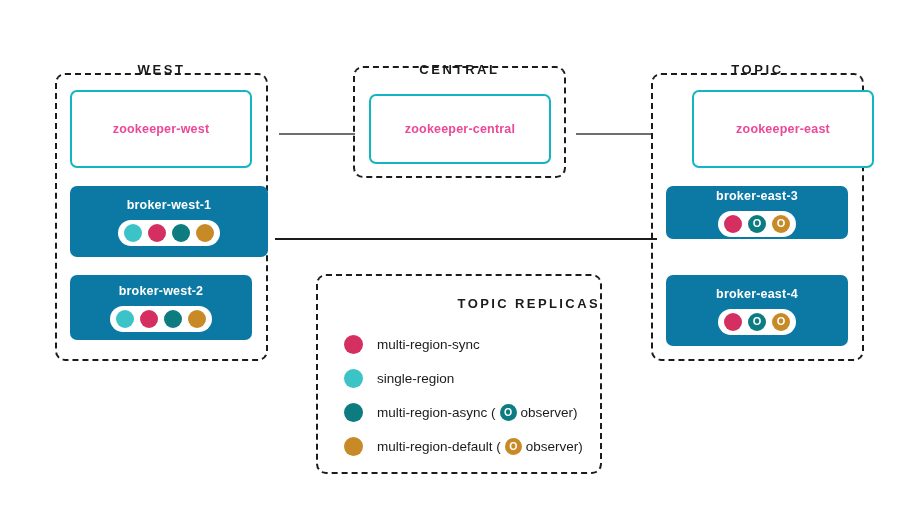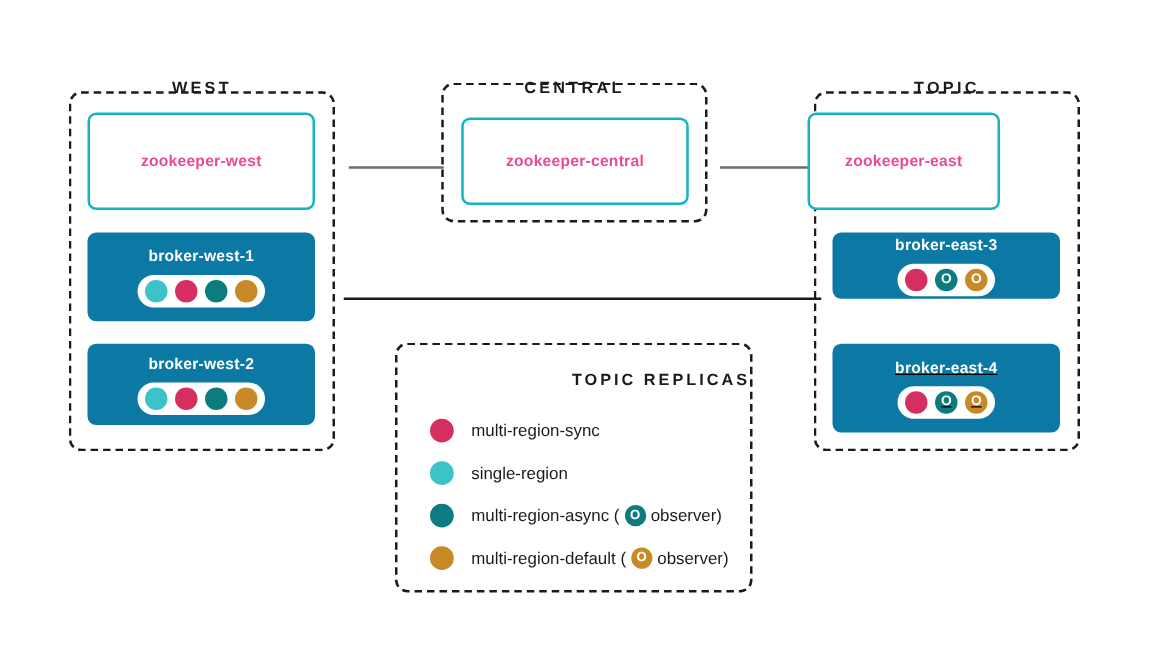--- a/index.html
+++ b/index.html
@@ -172,21 +172,21 @@
   <div class="connector dark" style="left:275px; top:238px; width:382px;"></div>
 
   <div class="region-header" style="left:55px; top:41px; width:213px;">WEST</div>
 
   <div class="region-box" style="left:55px; top:73px; width:213px; height:288px;"></div>
 
   <div class="zk-node" style="left:70px; top:90px; width:182px; height:78px;">
     <span class="zk-label">zookeeper-west</span>
   </div>
 
-  <div class="broker-node" style="left:70px; top:186px; width:182px; height:71px;">
+  <div class="broker-node" style="left:70px; top:186px; width:198px; height:71px;">
     <span class="broker-label">broker-west-1</span>
     <span class="replica-pill">
       <span class="replica-dot" style="background:#3cc3c8;"></span>
       <span class="replica-dot" style="background:#d52f62;"></span>
       <span class="replica-dot" style="background:#0c7c80;"></span>
       <span class="replica-dot" style="background:#c88a27;"></span>
     </span>
   </div>
 
   <div class="broker-node" style="left:70px; top:275px; width:182px; height:65px;">
@@ -204,34 +204,34 @@
   <div class="region-box" style="left:353px; top:66px; width:213px; height:112px;"></div>
 
   <div class="zk-node" style="left:369px; top:94px; width:182px; height:70px;">
     <span class="zk-label">zookeeper-central</span>
   </div>
 
   <div class="region-header" style="left:651px; top:41px; width:213px;">TOPIC</div>
 
   <div class="region-box" style="left:651px; top:73px; width:213px; height:288px;"></div>
 
-  <div class="zk-node" style="left:646px; top:90px; width:154px; height:78px;">
+  <div class="zk-node" style="left:692px; top:90px; width:182px; height:78px;">
     <span class="zk-label">zookeeper-east</span>
   </div>
 
   <div class="broker-node" style="left:666px; top:186px; width:182px; height:53px;">
     <span class="broker-label">broker-east-3</span>
     <span class="replica-pill">
       <span class="replica-dot" style="background:#d52f62;"></span>
       <span class="replica-dot" style="background:#0c7c80;">O</span>
       <span class="replica-dot" style="background:#c88a27;">O</span>
     </span>
   </div>
 
-  <div class="broker-node" style="left:666px; top:275px; width:182px; height:71px;text-decoration:underline;">
+  <div class="broker-node" style="left:666px; top:275px; width:182px; height:71px;">
     <span class="broker-label">broker-east-4</span>
     <span class="replica-pill">
       <span class="replica-dot" style="background:#d52f62;"></span>
       <span class="replica-dot" style="background:#0c7c80;">O</span>
       <span class="replica-dot" style="background:#c88a27;">O</span>
     </span>
   </div>
 
   <div class="legend-box" style="left:316px; top:274px; width:286px; height:200px;">
     <div class="legend-title">TOPIC REPLICAS</div>

